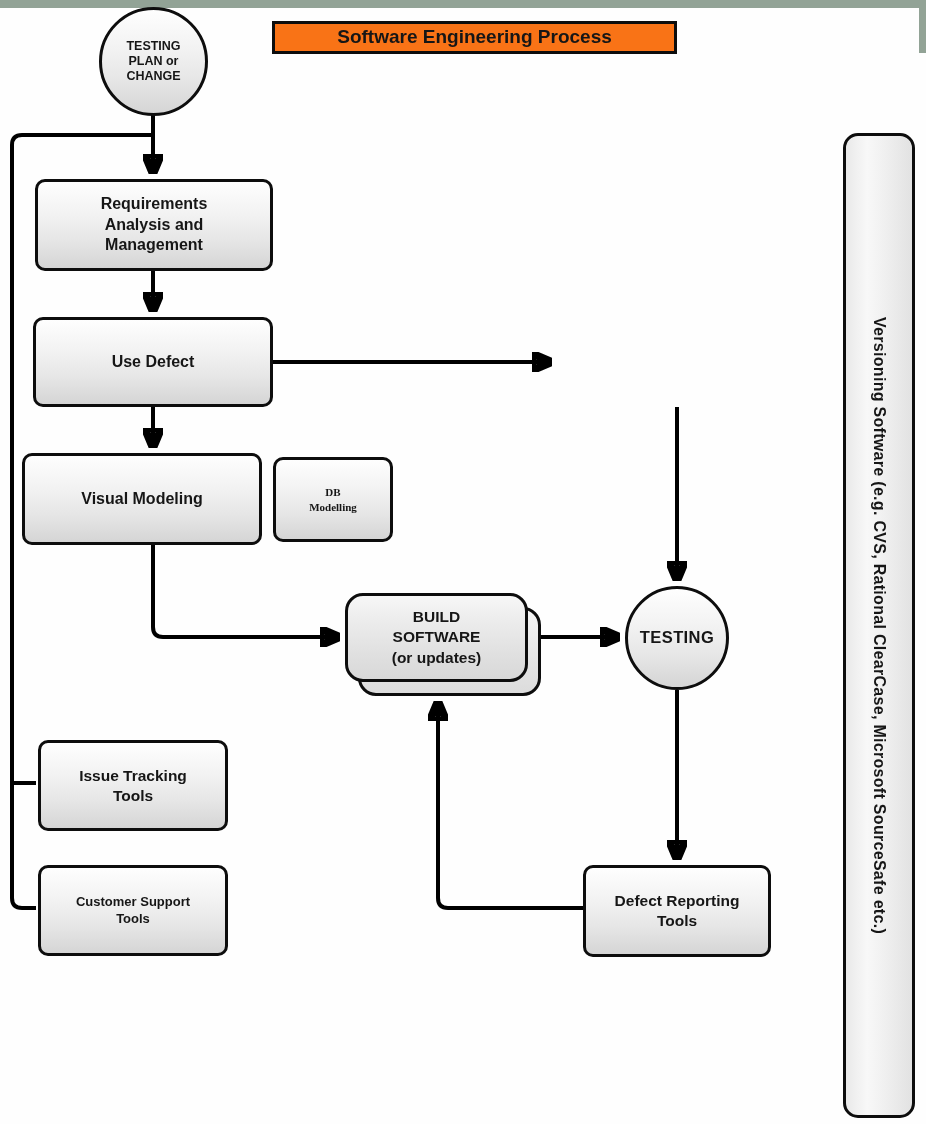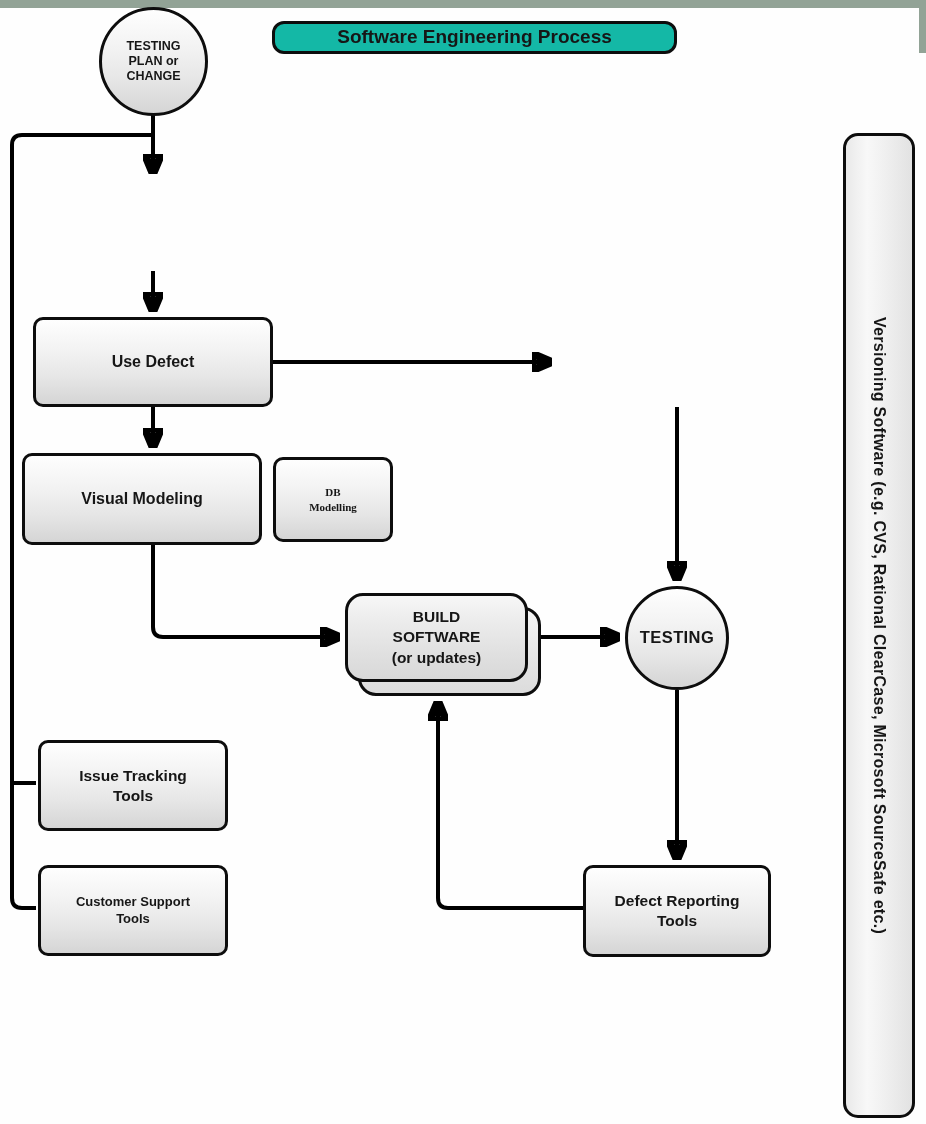--- a/index.html
+++ b/index.html
@@ -21,22 +21,22 @@
     position: absolute; z-index: 2;
     border: 3px solid #0d0d0d; border-radius: 10px;
     background: linear-gradient(180deg, #fefefe 0%, #f2f2f2 38%, #e6e6e6 68%, #d5d5d5 100%);
     display: flex; align-items: center; justify-content: center;
     text-align: center; font-weight: bold; color: #161616;
     white-space: pre-line; line-height: 1.28; font-size: 16px;
   }
   .circle { border-radius: 50%; }
 
   #node-business-plan { left: 99px; top: 7px; width: 109px; height: 109px; font-size: 12.5px; line-height: 1.2; }
-  #title-box { left: 272px; top: 21px; width: 405px; height: 33px; border-radius: 12px;
-    background: #14b8a6; font-size: 19px; }
+  #title-box { left: 272px; top: 21px; width: 405px; height: 33px; border-radius: 0;
+    background: #f97316; font-size: 19px; }
   #node-requirements { left: 35px; top: 179px; width: 238px; height: 92px; }
   #node-use-cases { left: 33px; top: 317px; width: 240px; height: 90px; }
   #node-test-cases { left: 557px; top: 317px; width: 240px; height: 90px; }
   #node-visual-modeling { left: 22px; top: 453px; width: 240px; height: 92px; }
   #node-db-modelling { left: 273px; top: 457px; width: 120px; height: 85px; font-size: 11px; font-family: Liberation Serif, serif; }
 
   #node-build-software { position: absolute; left: 345px; top: 593px; width: 196px; height: 103px; z-index: 2; border: none; background: none; }
   #node-build-software .stack-layer {
     position: absolute; width: 183px; height: 89px;
     border: 3px solid #0d0d0d; border-radius: 18px;
@@ -88,20 +88,23 @@
     <path d="M677,690 L677,858" marker-end="url(#arrow)"></path>
     <path d="M583,908 L448,908 Q438,908 438,898 L438,703" marker-end="url(#arrow)"></path>
   </svg>
 
   <div id="node-business-plan" class="node circle">TESTING
 PLAN or
 CHANGE</div>
 
   <div id="title-box" class="node">Software Engineering Process</div>
 
+  <div id="node-requirements" class="node">Requirements
+Analysis and
+Management</div>
 
   <div id="node-use-cases" class="node">Use Defect</div>
 
 
   <div id="node-visual-modeling" class="node">Visual Modeling</div>
 
   <div id="node-db-modelling" class="node">DB
 Modelling</div>
 
   <div id="node-build-software">

